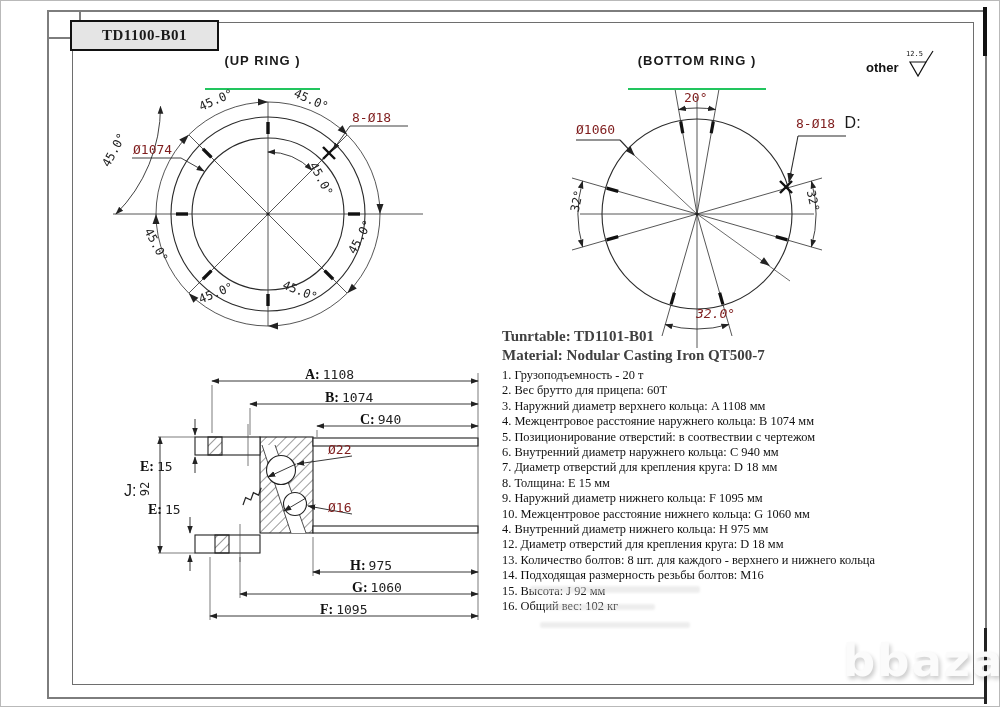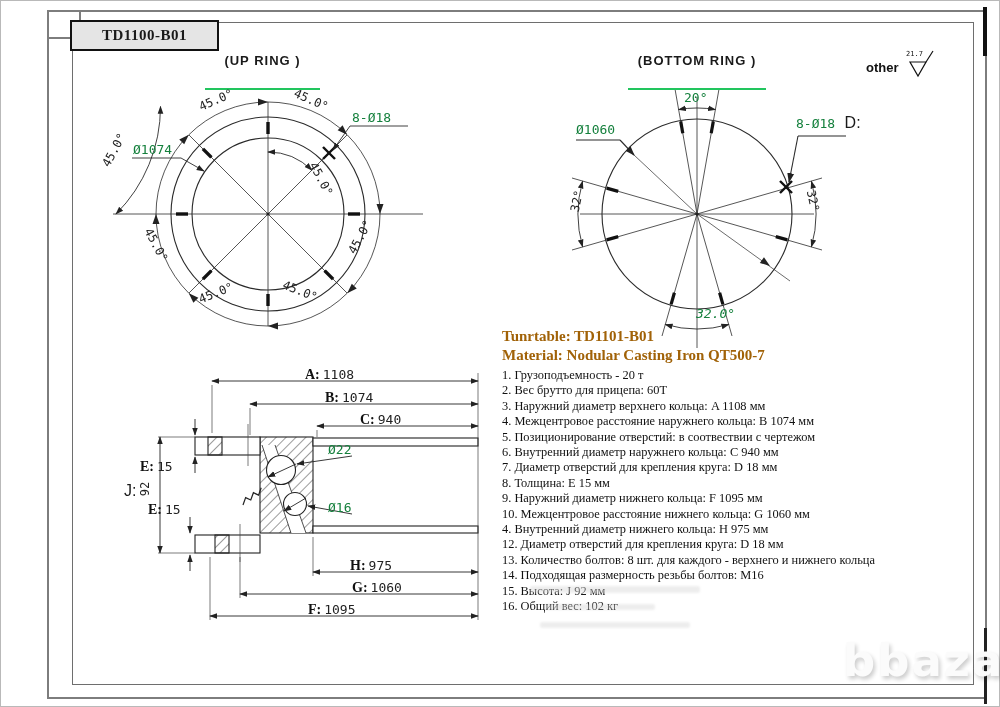--- a/index.html
+++ b/index.html
@@ -14,29 +14,29 @@
   .black-bar-top{left:983px;top:7px;width:4px;height:49px;background:#111;}
   .black-bar-bot{left:984px;top:628px;width:3px;height:76px;background:#222;}
   
   .title-box{left:70px;top:20px;width:145px;height:27px;border:2px solid #111;background:#e5e5e5;
              display:flex;align-items:center;justify-content:center;
              font-family:"Liberation Serif",serif;font-weight:bold;font-size:15px;letter-spacing:.5px;}
   .ring-header{font-weight:bold;font-size:13px;letter-spacing:1px;text-align:center;
                border-bottom:2px solid #22c55e;padding-bottom:20px;}
   
   .cad{font-family:"DejaVu Sans Mono",monospace;font-size:12px;color:#222;white-space:nowrap;}
-  .cad13{font-family:"DejaVu Sans Mono",monospace;font-size:13px;color:#15803d;white-space:nowrap;text-align:center;}
+  .cad13{font-family:"DejaVu Sans Mono",monospace;font-size:13px;color:#7f1d1d;white-space:nowrap;text-align:center;}
   .dim{white-space:nowrap;}
   .dim .lt{font-family:"Liberation Serif",serif;font-weight:bold;font-size:14px;color:#111;}
   .dim .vl{font-family:"DejaVu Sans Mono",monospace;font-size:13px;color:#222;margin-left:3px;}
   .other-lb{font-weight:bold;font-size:13px;color:#111;}
   .rough-vl{font-family:"DejaVu Sans Mono",monospace;font-size:7px;color:#111;}
   
   .specs{left:502px;top:327px;width:480px;}
-  .spec-title{font-family:"Liberation Serif",serif;font-weight:bold;font-size:15px;line-height:19px;color:#a16207;}
+  .spec-title{font-family:"Liberation Serif",serif;font-weight:bold;font-size:15px;line-height:19px;color:#404040;}
   .spec-item{font-family:"Liberation Serif",serif;font-size:12.4px;line-height:15.4px;color:#111;}
   
   .wm{left:843px;top:634px;font-family:"DejaVu Sans",sans-serif;font-weight:bold;font-size:45px;
       color:#fbfbfb;text-shadow:2px 3px 4px rgba(0,0,0,0.20);letter-spacing:2px;}
   .faint{background:#d9d9d9;opacity:.45;border-radius:2px;filter:blur(1px);}
 </style>
 </head>
 <body>
 
 <div class="page">
@@ -203,21 +203,21 @@
   </svg>
 
   <div class="abs title-box">
     <span>TD1100-B01</span>
   </div>
 
   <div class="abs ring-header" style="left:205px;top:53px;width:115px;">(UP RING )</div>
   <div class="abs ring-header" style="left:628px;top:53px;width:138px;">(BOTTOM RING )</div>
 
   <div class="abs other-lb" style="left:866px;top:60px;">other</div>
-  <div class="abs rough-vl" style="left:906px;top:50px;">21.7</div>
+  <div class="abs rough-vl" style="left:906px;top:50px;">12.5</div>
 
   <div class="abs cad" style="left:198px;top:93px;transform:rotate(-24deg);">45.0°</div>
   <div class="abs cad" style="left:293px;top:93px;transform:rotate(24deg);">45.0°</div>
   <div class="abs cad" style="left:96px;top:143px;transform:rotate(-62deg);">45.0°</div>
   <div class="abs cad" style="left:303px;top:172px;transform:rotate(62deg);">45.0°</div>
   <div class="abs cad" style="left:138px;top:238px;transform:rotate(62deg);">45.0°</div>
   <div class="abs cad" style="left:198px;top:286px;transform:rotate(-22deg);">45.0°</div>
   <div class="abs cad" style="left:282px;top:284px;transform:rotate(22deg);">45.0°</div>
   <div class="abs cad" style="left:342px;top:230px;transform:rotate(-62deg);">45.0°</div>
 
@@ -242,21 +242,21 @@
   </div>
   <div class="abs dim" style="left:360px;top:410px;">
     <span class="lt">C:</span><span class="vl">940</span>
   </div>
   <div class="abs dim" style="left:350px;top:556px;">
     <span class="lt">H:</span><span class="vl">975</span>
   </div>
   <div class="abs dim" style="left:328px;top:578px;margin-left:24px;">
     <span class="lt">G:</span><span class="vl">1060</span>
   </div>
-  <div class="abs dim" style="left:308px;top:600px;">
+  <div class="abs dim" style="left:320px;top:600px;">
     <span class="lt">F:</span><span class="vl">1095</span>
   </div>
   <div class="abs dim" style="left:140px;top:457px;">
     <span class="lt">E:</span><span class="vl">15</span>
   </div>
   <div class="abs dim" style="left:148px;top:500px;">
     <span class="lt">E:</span><span class="vl">15</span>
   </div>
   <div class="abs dim lt" style="left:124px;top:482px;">J:</div>
   <div class="abs cad" style="left:138px;top:482px;transform:rotate(-90deg);">92</div>

